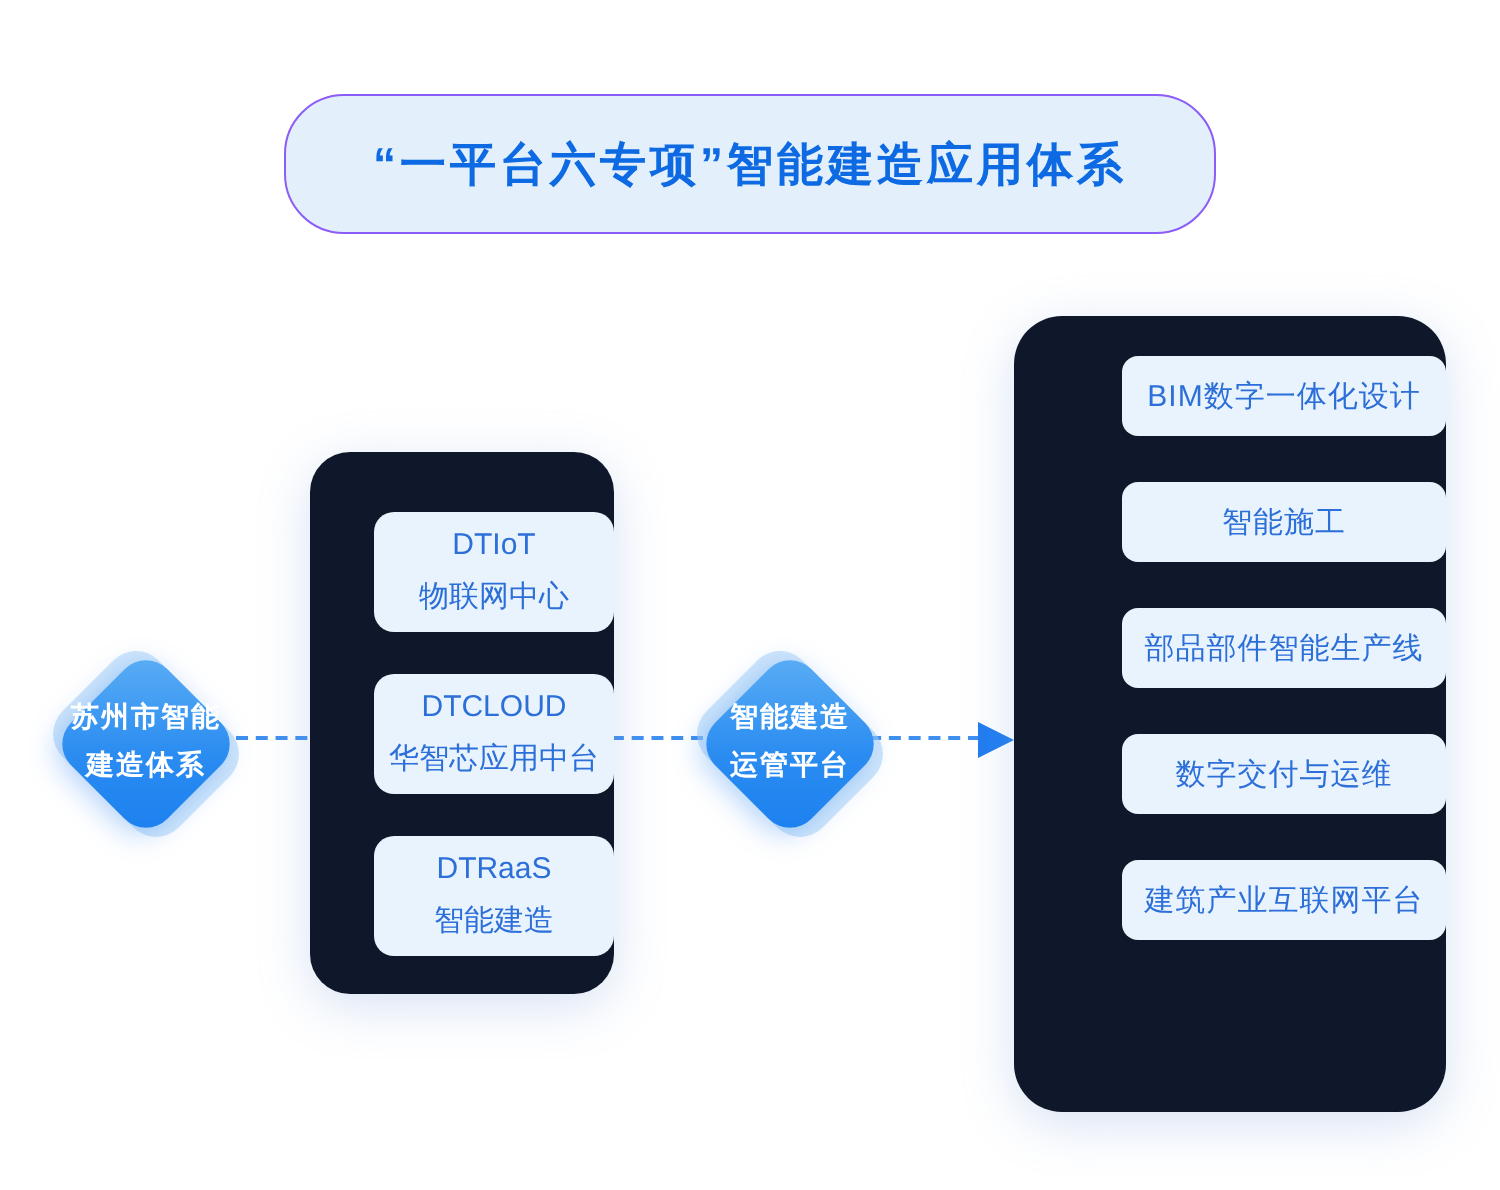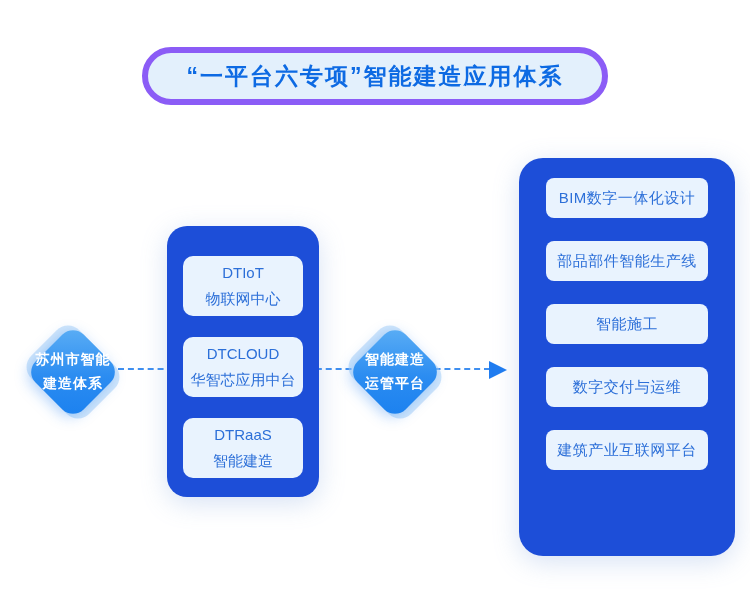--- a/index.html
+++ b/index.html
@@ -7,23 +7,23 @@
     width: 750px; height: 595px;
     background: #ffffff;
     font-family: "Liberation Sans", "DejaVu Sans", sans-serif;
     overflow: hidden;
   }
   .canvas { position: relative; width: 750px; height: 595px; background: #ffffff; }
 
   
   .title-pill {
     position: absolute; left: 142px; top: 47px;
-    width: 466px; height: 58px;
+    width: 466px; height: 70px;
     background: #e3f0fc;
-    border: 6px solid #8b5cf6;
+    border: 1px solid #8b5cf6;
     border-radius: 30px;
     box-sizing: border-box;
     display: flex; align-items: center; justify-content: center;
     color: #0d6ae3; font-size: 23px; font-weight: bold; letter-spacing: 2px;
   }
 
   
   .connector {
     position: absolute; top: 368px; left: 118px; width: 372px; height: 0;
     border-top: 2px dashed #3f8ff0;
@@ -60,25 +60,24 @@
     position: absolute; inset: 0; z-index: 3;
     display: flex; flex-direction: column; align-items: center; justify-content: center;
     color: #ffffff; font-size: 14px; font-weight: bold; line-height: 24px;
     text-align: center; letter-spacing: 1px; font-family: Liberation Serif, serif;
   }
   .diamond-left  { left: 25px;  top: 324px; }
   .diamond-right { left: 347px; top: 324px; }
 
   
   .card {
-    position: absolute; background: #1d4ed8; z-index: 1;
+    position: absolute; background: #0f172a; z-index: 1;
     box-shadow: 0 6px 26px rgba(122,160,220,0.30);
-    display: flex; flex-direction: column; align-items: center;
+    display: flex; flex-direction: column; align-items: flex-end;
     box-sizing: border-box;
-    margin-left: 12px;
   }
   .card-platform {
     left: 155px; top: 226px; width: 152px; height: 271px;
     border-radius: 20px; padding-top: 30px; gap: 21px;
   }
   .card-specials {
     left: 507px; top: 158px; width: 216px; height: 398px;
     border-radius: 24px; padding-top: 20px; gap: 23px;
   }
 
@@ -136,19 +135,19 @@
     <span class="d-glow g2"></span>
     <span class="d-core"></span>
     <div class="d-label">
       <span>智能建造</span>
       <span>运管平台</span>
     </div>
   </div>
 
   <div class="card card-specials">
     <div class="sbox">BIM数字一体化设计</div>
+    <div class="sbox">智能施工</div>
     <div class="sbox">部品部件智能生产线</div>
-    <div class="sbox">智能施工</div>
     <div class="sbox">数字交付与运维</div>
     <div class="sbox">建筑产业互联网平台</div>
   </div>
 
 </div>
 
 </body></html>

